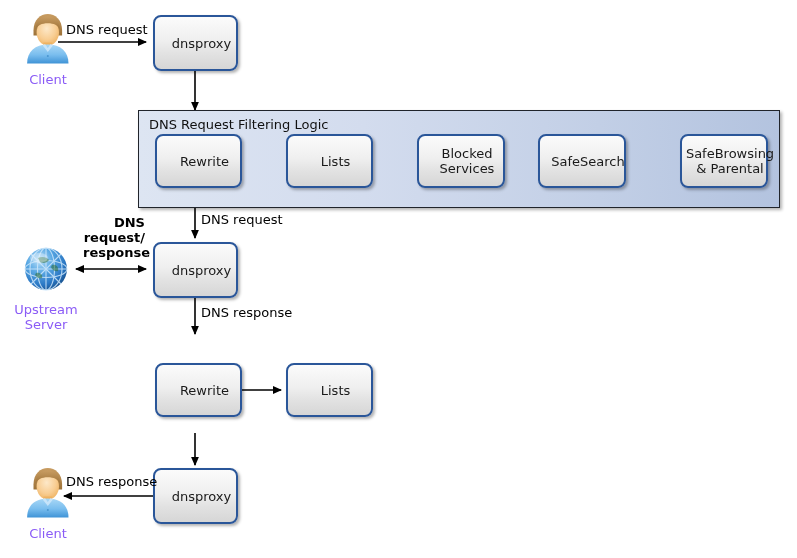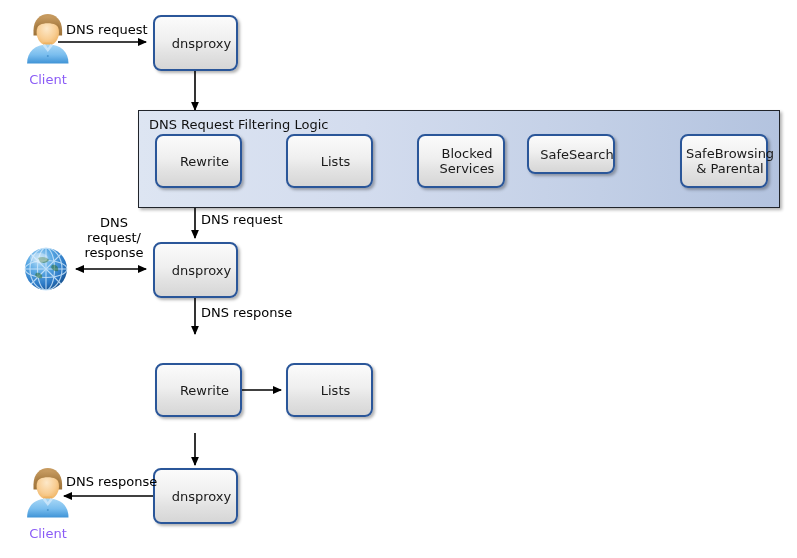--- a/index.html
+++ b/index.html
@@ -68,21 +68,21 @@
   
   .edge-label {
     position: absolute;
     font-size: 13px;
     line-height: 15px;
     color: #000000;
     white-space: pre-line;
     background: transparent;
     text-align: right;
   }
-  .edge-label.center { text-align: center; }
+  .edge-label.center { text-align: right; font-weight: bold; }
 
   
   .actor {
     position: absolute;
     width: 64px;
     text-align: center;
   }
   .actor-caption {
     font-size: 13px;
     line-height: 15px;
@@ -139,21 +139,21 @@
   <div class="node" style="left:155px; top:134px; width:87px; height:54px;">
     <span>Rewrite</span>
   </div>
   <div class="node" style="left:286px; top:134px; width:87px; height:54px;">
     <span>Lists</span>
   </div>
   <div class="node" style="left:417px; top:134px; width:88px; height:54px;">
     <span>Blocked
 Services</span>
   </div>
-  <div class="node" style="left:527px; top:134px; width:88px; height:40px;">
+  <div class="node" style="left:538px; top:134px; width:88px; height:54px;">
     <span>SafeSearch</span>
   </div>
   <div class="node" style="left:680px; top:134px; width:88px; height:54px;align-items:center;">
     <span>SafeBrowsing
 &amp; Parental</span>
   </div>
 
 
   <div class="node" style="left:155px; top:363px; width:87px; height:54px;">
     <span>Rewrite</span>
@@ -227,20 +227,22 @@
         <line x1="17" y1="10" x2="47" y2="40"></line>
         <line x1="47" y1="10" x2="17" y2="40"></line>
       </g>
       <g fill="#2f6f3a" opacity="0.55">
         <path d="M24,14 C28,12 33,13 35,16 C33,19 29,20 26,18 Z"></path>
         <path d="M38,21 C42,20 45,23 44,27 C41,28 38,26 37,23 Z"></path>
         <path d="M22,29 C26,28 29,31 28,34 C25,35 22,33 21,31 Z"></path>
       </g>
       <ellipse cx="25" cy="14" rx="9" ry="5" fill="#ffffff" opacity="0.30"></ellipse>
     </svg>
+    <div class="actor-caption">Upstream
+Server</div>
   </div>
 
   <div class="actor" style="left:16px; top:466px;">
     <svg class="actor-art" viewBox="0 0 64 52">
       <path d="M17.5,18.5 C17.5,7.5 24.5,2 31.8,2 C39.1,2 46.1,7.5 46.1,18.5 L46.1,23.5 L17.5,23.5 Z" fill="url(#hairG)"></path>
       <ellipse cx="31.8" cy="20.5" rx="11.2" ry="13" fill="url(#faceG)"></ellipse>
       <path d="M19.3,17.8 C19.9,9.2 25.2,4.2 31.8,4.2 C38.4,4.2 43.7,9.2 44.3,17.8 C41.8,13.3 38.0,11.3 31.8,11.3 C25.6,11.3 21.8,13.3 19.3,17.8 Z" fill="url(#hairG)"></path>
       <path d="M27.5,30.5 L36.1,30.5 L36.1,35.5 L27.5,35.5 Z" fill="#eeb261"></path>
       <path d="M31.8,32.5 C44.5,32.5 52.5,39.5 52.5,51.5 L11.1,51.5 C11.1,39.5 19.1,32.5 31.8,32.5 Z" fill="url(#shirtG)"></path>
       <path d="M26.5,33.2 L31.8,40.0 L37.1,33.2 L34.6,32.0 L31.8,36.0 L29.0,32.0 Z" fill="#cfe8fa" opacity="0.85"></path>

